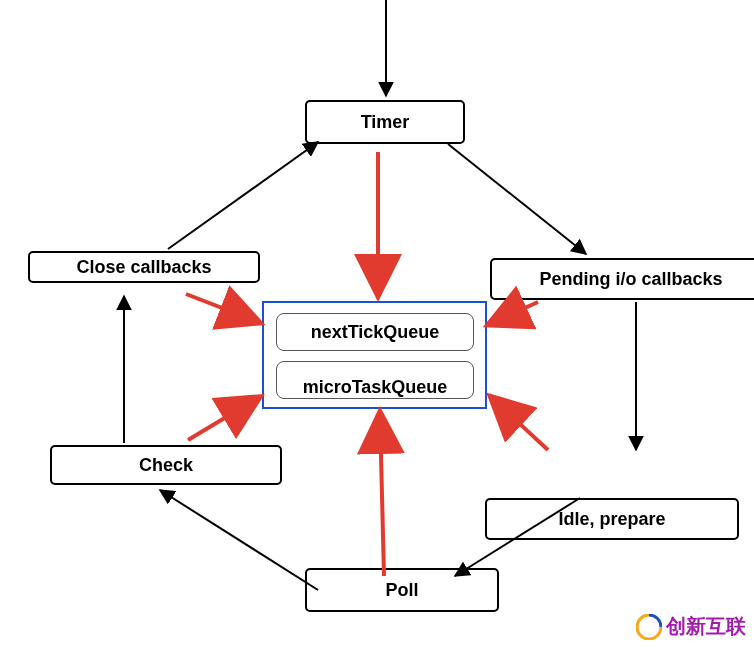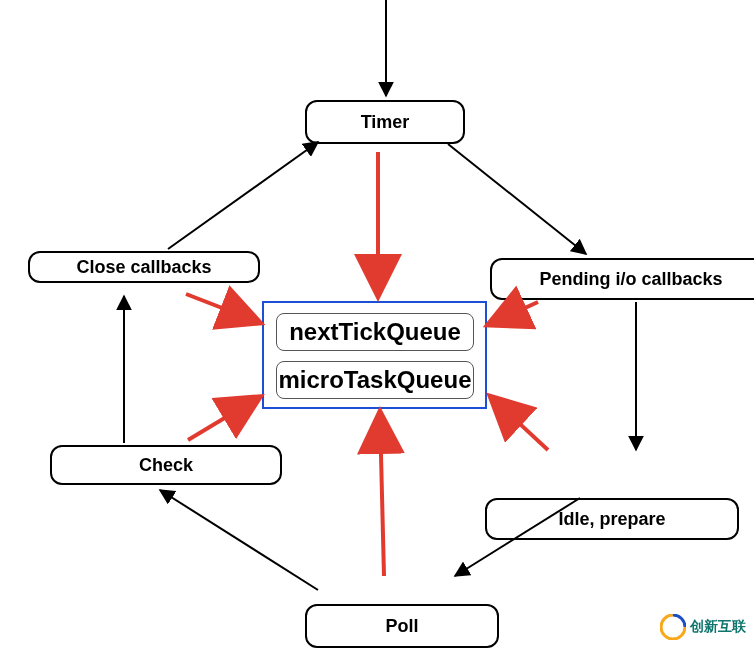--- a/index.html
+++ b/index.html
@@ -8,21 +8,21 @@
     background: #fff;
     font-family: Arial, Helvetica, sans-serif;
     width: 754px;
     height: 648px;
     position: relative;
     overflow: hidden;
   }
   .node {
     position: absolute;
     border: 2px solid #000;
-    border-radius: 12px;
+    border-radius: 5px;
     background: #fff;
     font-weight: bold;
     font-size: 18px;
     display: flex;
     align-items: center;
     justify-content: center;
     white-space: nowrap;
     box-sizing: border-box;
   }
   .center-box {
@@ -30,43 +30,43 @@
     border: 2.5px solid #1a4fd6;
     background: #fff;
     box-sizing: border-box;
   }
   .inner-node {
     position: absolute;
     border: 1.5px solid #555;
     border-radius: 8px;
     background: #fff;
     font-weight: bold;
-    font-size: 24px;
+    font-size: 18px;
     display: flex;
     align-items: center;
     justify-content: center;
     box-sizing: border-box;
   }
   svg.arrows {
     position: absolute;
     top: 0; left: 0;
     width: 754px;
     height: 648px;
     pointer-events: none;
   }
   .watermark {
     position: absolute;
     right: 8px;
     bottom: 8px;
     display: flex;
     align-items: center;
     gap: 4px;
-    font-size: 14px;
+    font-size: 20px;
     font-weight: bold;
-    color: #0f766e;
+    color: #a21caf;
     justify-content: space-between;
   }
   .watermark .logo {
     width: 26px;
     height: 26px;
     position: relative;
   }
   .watermark .logo svg { display:block; }
 </style>
 </head>
@@ -85,29 +85,29 @@
 </div>
 
 <div class="node" style="left:30px; top:445px; width:232px; height:40px;margin-left:20px;">
   <span>Check</span>
 </div>
 
 <div class="node" style="left:485px; top:454px; width:254px; height:42px;margin-top:44px;">
   <span>Idle, prepare</span>
 </div>
 
-<div class="node" style="left:305px; top:604px; width:194px; height:44px;">
+<div class="node" style="left:305px; top:568px; width:194px; height:44px;">
   <span>Poll</span>
 </div>
 
 <div class="center-box" style="left:262px; top:301px; width:225px; height:108px;">
   <div class="inner-node" style="left:12px; top:10px; width:198px; height:38px;">
     <span>nextTickQueue</span>
   </div>
-  <div class="inner-node" style="left:12px; top:58px; width:198px; height:38px;">
+  <div class="inner-node" style="left:12px; top:58px; width:198px; height:38px;align-items:flex-end;">
     <span>microTaskQueue</span>
   </div>
 </div>
 
 <svg class="arrows">
   <defs>
     <marker id="arrow-black" viewBox="0 0 10 10" refX="9" refY="5" markerWidth="8" markerHeight="8" orient="auto-start-reverse">
       <path d="M 0 0 L 10 5 L 0 10 z" fill="#000"></path>
     </marker>
     <marker id="arrow-red" viewBox="0 0 12 12" refX="10" refY="6" markerWidth="12" markerHeight="12" orient="auto-start-reverse">

